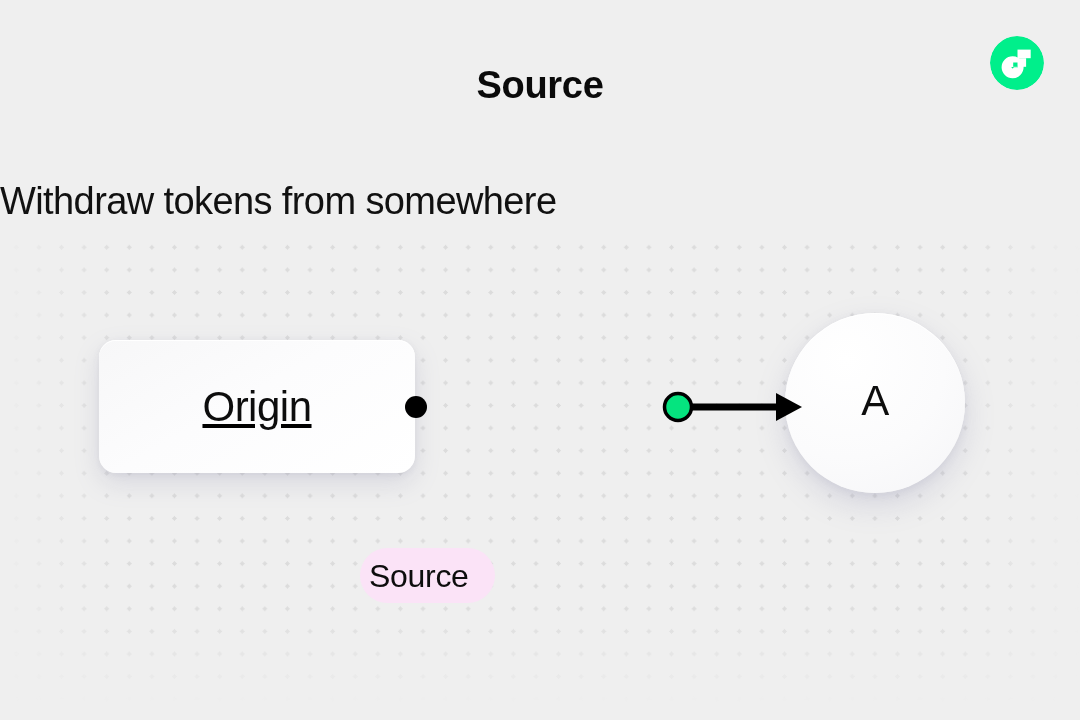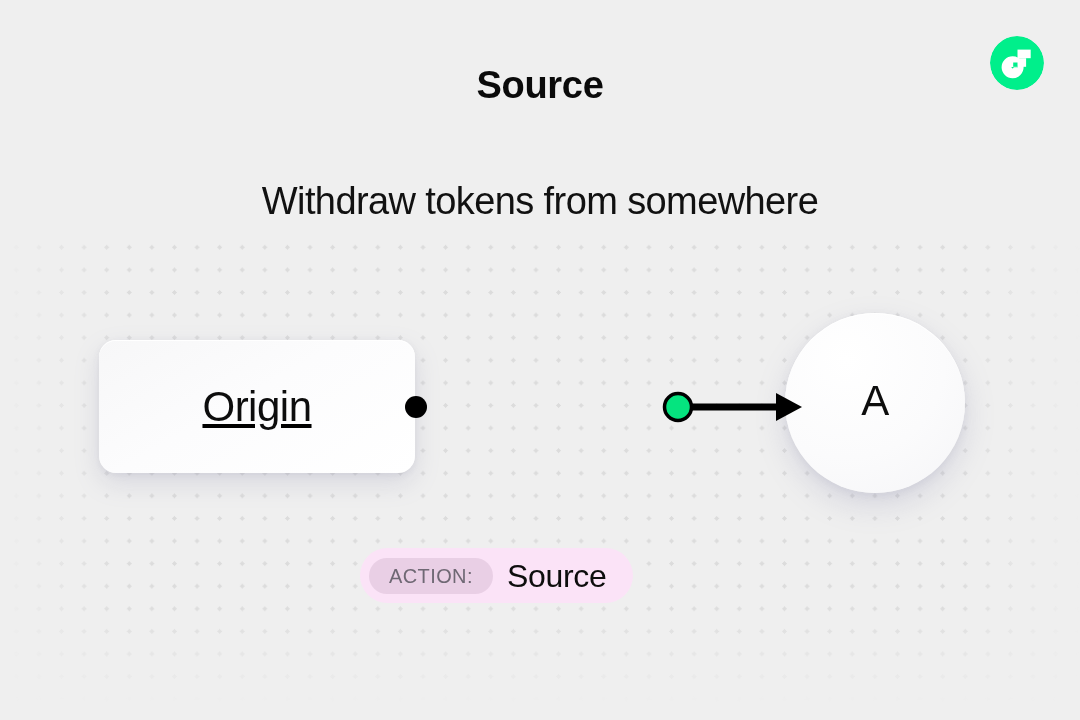--- a/index.html
+++ b/index.html
@@ -50,21 +50,20 @@
     font-weight: 700;
     letter-spacing: -0.3px;
     color: #0a0a0a;
   }
 
   .page-subtitle {
     position: absolute;
     top: 180px;
     left: 0;
     width: 1080px;
-    text-align: center;
     font-size: 38px;
     font-weight: 300;
     letter-spacing: -0.6px;
     color: #111111;
   }
 
   
   .brand-logo {
     position: absolute;
     right: 36px;
@@ -219,15 +218,14 @@
 
     <polygon points="776,393 802,407 776,421" fill="#000000"></polygon>
 
     <circle cx="416" cy="407" r="11" fill="#000000"></circle>
 
     <circle cx="678" cy="407" r="13.5" fill="#05e47f" stroke="#000000" stroke-width="3.5"></circle>
   </svg>
 </div>
 
 <div class="action-badge">
-  <span class="action-badge-key">ACTION:</span>
   <span class="action-badge-value">Source</span>
 </div>
 
 </body></html>

